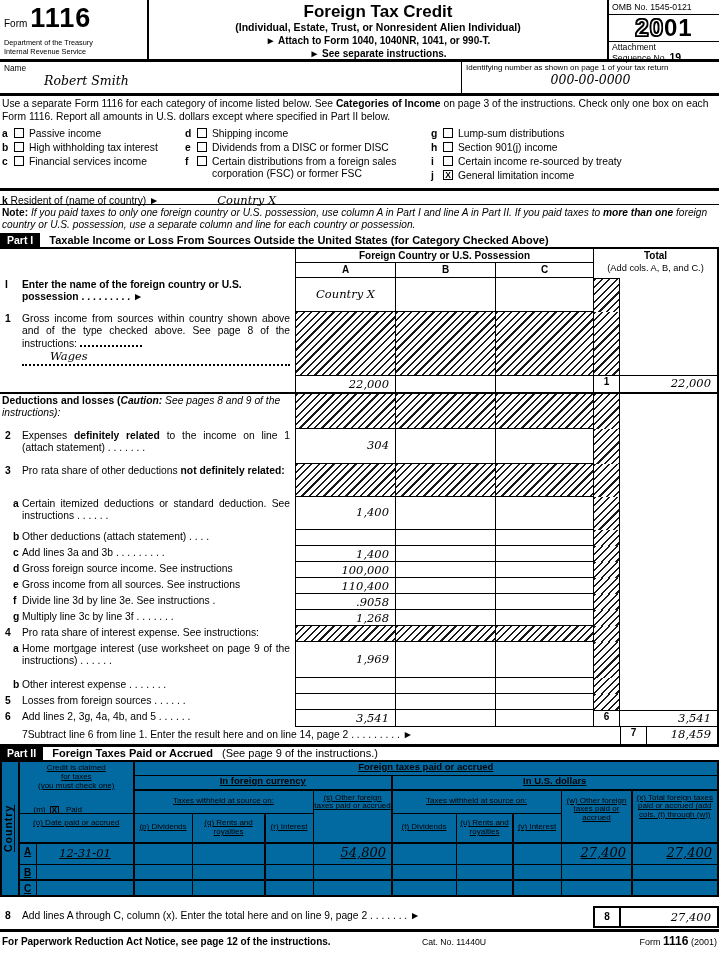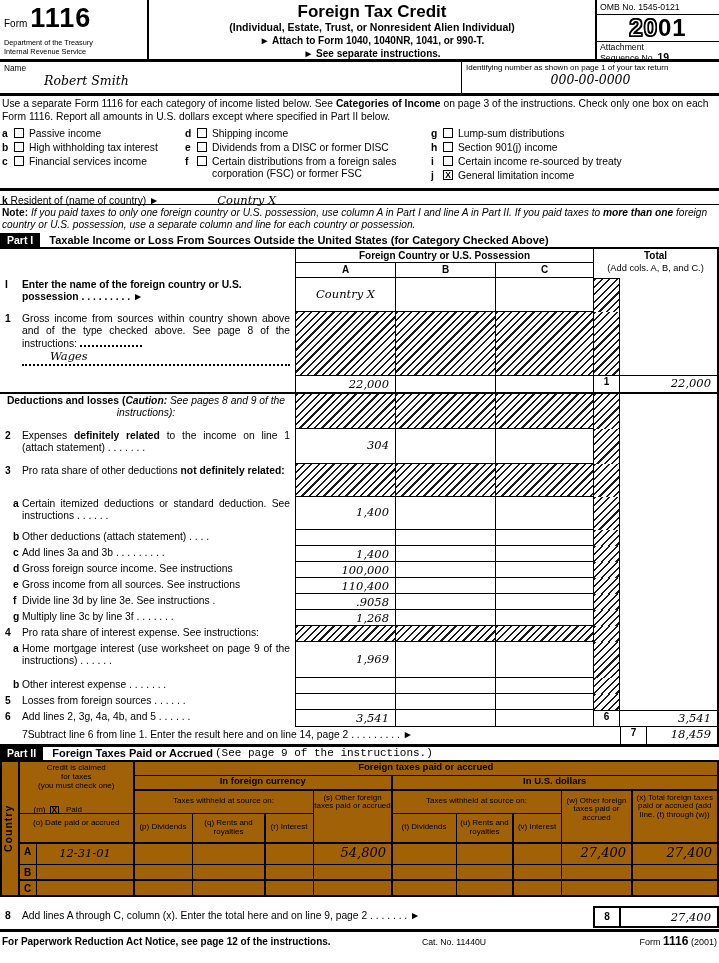--- a/index.html
+++ b/index.html
@@ -13,21 +13,21 @@
   
   .hdr{display:flex;border-bottom:3px solid #000;height:62px;}
   .hdr-left{width:149px;border-right:2px solid #000;padding:3px 4px;display:flex;flex-direction:column;justify-content:space-between;}
   .form-word{font-size:10px;}
   .form-num{font-size:27px;font-weight:bold;letter-spacing:1px;}
   .dept{font-size:7.3px;line-height:8.5px;}
   .hdr-mid{flex:1;text-align:center;padding-top:2px;}
   .f-title{font-size:17px;font-weight:bold;line-height:19px;}
   .f-sub{font-size:10.5px;font-weight:bold;line-height:13px;}
   .f-attach{font-size:10px;font-weight:bold;line-height:13px;}
-  .hdr-right{width:124px;border-left:2px solid #000;display:flex;flex-direction:column;}
+  .hdr-right{width:112px;border-left:2px solid #000;display:flex;flex-direction:column;}
   .omb{font-size:8.7px;padding:2px 3px;border-bottom:1.5px solid #000;}
   .yearbox{border-bottom:1.5px solid #000;text-align:center;padding:0 2px;}
   .yr{font-size:24px;font-weight:bold;letter-spacing:1px;line-height:26px;}
   .yr-outline{color:#fff;-webkit-text-stroke:1.4px #000;text-shadow:-1px -1px 0 #000,1px -1px 0 #000,-1px 1px 0 #000,1px 1px 0 #000;}
   .attach{font-size:8.7px;padding:1px 3px;line-height:9.5px;}
   .seqno{font-weight:bold;font-size:10.5px;}
 
   
   .namerow{display:flex;border-bottom:3px solid #000;height:34px;}
   .name-left{flex:1;padding:1px 4px;}
@@ -50,21 +50,21 @@
   
   .krow{border-top:3px solid #000;border-bottom:1.5px solid #000;padding:2px 2px;height:17px;}
   .krow .hand{margin-left:55px;}
   .note{padding:2px 2px;line-height:12.3px;font-size:10.2px;}
   .note i{font-style:italic;}
 
   
   .pbar{display:flex;align-items:center;border-bottom:2px solid #000;padding:1px 0;height:15px;}
   .plabel{background:#000;color:#fff;font-weight:bold;font-size:10.5px;padding:1px 7px 2px 7px;margin-right:9px;}
   .ptitle{font-weight:bold;font-size:11px;}
-  .pnote{font-size:11px;margin-left:2px;font-family:Liberation Mono, monospace;}
+  .pnote{font-size:11px;margin-left:9px;}
 
   
   .p1tbl{border-right:2px solid #000;border-bottom:3px solid #000;}
   .p1row{display:flex;align-items:stretch;}
   .dsc{flex:0 0 295px;padding:1px 5px 0 22px;position:relative;line-height:12.6px;overflow:visible;}
   .dsc.just{text-align:justify;}
   .dsc .n{position:absolute;left:5px;font-weight:bold;}
   .dsc .n.sub{left:13px;}
   .dsc.nopad{padding-left:0;}
   .ca,.cb2,.cc2{border-left:1.5px solid #000;}
@@ -87,21 +87,21 @@
   .addcols{font-size:9.3px;font-weight:normal;text-align:center;}
   .dotfill{display:inline-block;border-bottom:2px dotted #000;}
   .wagesline{border-bottom:2px dotted #000;margin-right:0;}
   .dsc-wide{flex:0 0 620px;padding:2px 5px 0 22px;position:relative;}
   .ctr{text-align:center;padding:0;}
 
   
   .p2tbl{display:grid;background:#000;gap:1.5px;border:2px solid #000;border-top:none;
          grid-template-columns:16px 16px 96px 57px 71px 47px 77px 63px 55px 47px 69px 1fr;
          grid-template-rows:13px 13px 22px 28px 20px 14px 14px;}
-  .p2tbl>div{background:#a16207;overflow:hidden;}
+  .p2tbl>div{background:#0369a1;overflow:hidden;text-decoration:underline;}
   .p2h{font-size:8px;line-height:8.6px;text-align:center;padding-top:1px;}
   .p2hb{font-weight:bold;font-size:9.5px;}
   .vertlbl{writing-mode:vertical-rl;transform:rotate(180deg);font-weight:bold;font-size:10.5px;
            text-align:center;letter-spacing:1px;}
   .credit{font-size:8px;line-height:9px;text-align:center;padding-top:1px;}
   .credit .mline{text-align:left;padding-left:14px;margin-top:15px;}
   .credit .box{width:9px;height:9px;flex:none;display:inline-block;vertical-align:-1px;line-height:7px;}
   .rowlet{font-weight:bold;text-align:center;font-size:10px;padding-top:2px;}
   .p2v{text-align:right;padding:1px 5px 0 2px;}
   .p2v .hand{font-size:13px;}
@@ -282,21 +282,21 @@
     <div class="p1row h17">
       <div class="dsc nopad"></div>
       <div class="ca bt vcell"><span class="hand">22,000</span></div>
       <div class="cb2 bt"></div>
       <div class="cc2 bt"></div>
       <div class="lnc bt">1</div>
       <div class="totc bt"><span class="hand">22,000</span></div>
     </div>
 
     <div class="p1row h37" style="border-top:2px solid #000;">
-      <div class="dsc nopad" style="padding-left:2px;text-align:center;">
+      <div class="dsc nopad" style="padding-left:2px;">
         <b>Deductions and losses (</b><b><i>Caution:</i></b><i> See pages 8 and 9 of the instructions):</i>
       </div>
       <div class="ca hatch bb"></div>
       <div class="cb2 hatch bb"></div>
       <div class="cc2 hatch bb"></div>
       <div class="lnc hatch"></div>
       <div class="totc"></div>
     </div>
 
     <div class="p1row h35">
@@ -451,21 +451,21 @@
     </div>
 
     <div class="p2h p2hb" style="grid-column:4/13;grid-row:1;">Foreign taxes paid or accrued</div>
     <div class="p2h p2hb" style="grid-column:8/13;grid-row:2;">In U.S. dollars</div>
     <div class="p2h p2hb" style="grid-column:4/8;grid-row:2;">In foreign currency</div>
 
     <div class="p2h" style="grid-column:4/7;grid-row:3;padding-top:6px;">Taxes withheld at source on:</div>
     <div class="p2h" style="grid-column:7;grid-row:3/5;padding-top:3px;">(s) Other foreign taxes paid or accrued</div>
     <div class="p2h" style="grid-column:8/11;grid-row:3;padding-top:6px;">Taxes withheld at source on:</div>
     <div class="p2h" style="grid-column:11;grid-row:3/5;padding-top:6px;">(w) Other foreign taxes paid or accrued</div>
-    <div class="p2h" style="grid-column:12;grid-row:3/5;padding-top:3px;">(x) Total foreign taxes paid or accrued (add line. (t) through (w))</div>
+    <div class="p2h" style="grid-column:12;grid-row:3/5;padding-top:3px;">(x) Total foreign taxes paid or accrued (add cols. (t) through (w))</div>
 
     <div class="p2h" style="grid-column:2/4;grid-row:4;padding-top:5px;">(o) Date paid or accrued</div>
     <div class="p2h" style="grid-column:4;grid-row:4;padding-top:9px;">(p) Dividends</div>
     <div class="p2h" style="grid-column:5;grid-row:4;padding-top:5px;">(q) Rents and royalties</div>
     <div class="p2h" style="grid-column:6;grid-row:4;padding-top:9px;">(r) Interest</div>
     <div class="p2h" style="grid-column:8;grid-row:4;padding-top:9px;">(t) Dividends</div>
     <div class="p2h" style="grid-column:9;grid-row:4;padding-top:5px;">(u) Rents and royalties</div>
     <div class="p2h" style="grid-column:10;grid-row:4;padding-top:9px;">(v) Interest</div>
 
     <div class="rowlet" style="grid-column:2;grid-row:5;">A</div>

